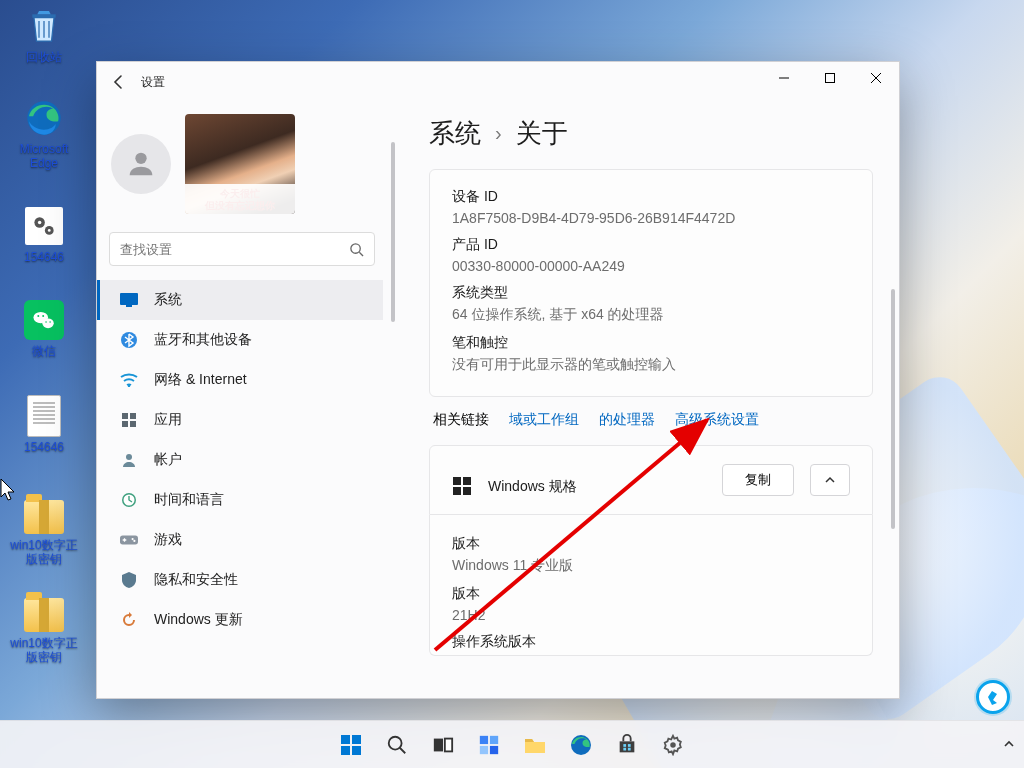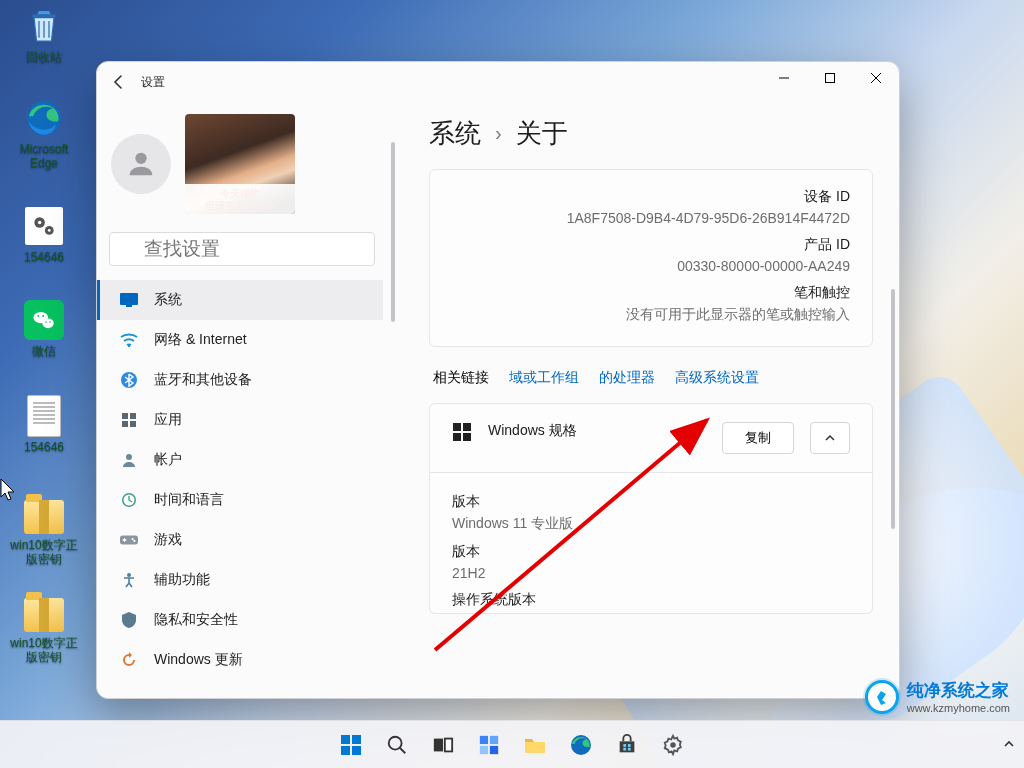--- a/index.html
+++ b/index.html
@@ -2,65 +2,65 @@
 <html><head>
 <meta charset="utf-8">
 <style>
 * { margin:0; padding:0; box-sizing:border-box; font-family:"Segoe UI","Microsoft YaHei",sans-serif; }
 body { width:1024px; height:768px; overflow:hidden; position:relative; background:linear-gradient(135deg,#2a4d8f 0%,#3d6bb5 20%,#7ba8d8 40%,#c8d8ef 55%,#f2efe8 70%,#e8d4a6 90%); }
 .bloom { position:absolute; right:-60px; bottom:-30px; width:560px; height:560px; pointer-events:none; }
 .petal { position:absolute; border-radius:50% 10% 50% 10%; background:radial-gradient(circle at 30% 30%,#fff,#cfe3ff 70%); opacity:.85; }
 .p1{width:340px;height:340px;right:-60px;bottom:-30px;transform:rotate(20deg);}
 .p2{width:260px;height:260px;right:40px;bottom:120px;transform:rotate(-35deg);}
 .p3{width:220px;height:220px;right:220px;bottom:-20px;transform:rotate(60deg);}
-.desk-icon { position:absolute; width:76px; text-align:center; color:#14532d; font-size:12px; text-shadow:0 1px 2px rgba(0,0,0,.6); cursor:default; }
+.desk-icon { position:absolute; width:76px; text-align:center; color:#1d4ed8; font-size:12px; text-shadow:0 1px 2px rgba(0,0,0,.6); cursor:default; }
 .desk-icon .ico { width:40px; height:40px; margin:0 auto 4px; display:flex; align-items:center; justify-content:center; }
 .desk-icon .lbl { line-height:14px; }
 .recycle svg, .edge svg { width:40px; height:40px; }
 .gears { background:#fff; border-radius:2px; width:38px; height:38px; display:flex; align-items:center; justify-content:center; }
 .wechat { width:40px; height:40px; border-radius:6px; background:#07c160; display:flex; align-items:center; justify-content:center; }
 .txtfile { width:34px; height:42px; background:#fff; border:1px solid #bdbdbd; border-radius:2px; position:relative; }
 .txtfile::before { content:""; position:absolute; top:6px; left:5px; right:5px; height:2px; background:#bdbdbd; box-shadow:0 4px 0 #bdbdbd,0 8px 0 #bdbdbd,0 12px 0 #bdbdbd,0 16px 0 #bdbdbd,0 20px 0 #bdbdbd; }
 .zipfolder { width:42px; height:34px; background:linear-gradient(#ffe79e,#f3c14b); border-radius:3px; position:relative; margin-top:6px; }
 .zipfolder::before { content:""; position:absolute; top:-6px; left:2px; width:16px; height:8px; background:#f3c14b; border-radius:2px 2px 0 0; }
 .zipfolder::after { content:""; position:absolute; left:50%; top:0; bottom:0; width:10px; transform:translateX(-50%); background:#d6a836; }
 .cursor { position:absolute; left:0; top:478px; pointer-events:none; z-index:50; }
 
-.win { position:absolute; left:96px; top:61px; width:804px; height:638px; background:#fbfbfc; border:1px solid #d0d0d4; border-radius:12px; box-shadow:0 18px 48px rgba(0,0,0,.35); display:flex; flex-direction:column; overflow:hidden; }
+.win { position:absolute; left:96px; top:61px; width:804px; height:638px; background:#fbfbfc; border:1px solid #d0d0d4; border-radius:0; box-shadow:0 18px 48px rgba(0,0,0,.35); display:flex; flex-direction:column; overflow:hidden; }
 .titlebar { height:40px; display:flex; align-items:center; position:relative; }
 .tb-back { width:36px; height:36px; margin-left:4px; display:flex; align-items:center; justify-content:center; border-radius:4px; color:#5a5a5a; }
 .tb-title { margin-left:4px; font-size:12px; color:#222; }
 .tb-btns { position:absolute; right:0; top:0; display:flex; }
 .tb-btn { width:46px; height:32px; display:flex; align-items:center; justify-content:center; color:#222; }
 .content { flex:1; display:flex; min-height:0; }
 .sidebar { width:290px; padding:6px 0 0 0; display:flex; flex-direction:column; }
 .profile { display:flex; align-items:center; padding:6px 12px 18px 14px; gap:14px; }
 .avatar { width:60px; height:60px; border-radius:50%; background:#e6e6e9; display:flex; align-items:center; justify-content:center; color:#888; }
 .photo { width:110px; height:100px; border-radius:4px; background:linear-gradient(160deg,#6e4733 0%,#3d2a21 40%,#e5b08a 58%,#f0d0b4 68%,#2d2220 90%); position:relative; overflow:hidden; }
 .photo::after{content:"";position:absolute;bottom:0;left:0;right:0;height:30px;background:rgba(255,255,255,.92);}
 .photo .cap{position:absolute;bottom:2px;left:4px;right:4px;font-size:10px;color:#c82a2a;font-weight:700;text-align:center;line-height:12px;}
 .searchbox { margin:0 12px 14px; height:34px; border:1px solid #dcdcdc; border-radius:4px; background:#fff; display:flex; align-items:center; padding:0 10px; }
-.searchbox input { flex:1; border:none; outline:none; font-size:19px; color:#ef4444; background:transparent;margin-left:24px; }
+.searchbox input { flex:1; border:none; outline:none; font-size:13px; color:#ef4444; background:transparent; }
 .nav { flex:1; overflow:auto; padding-right:4px; }
 .nav-item { height:40px; display:flex; align-items:center; padding-left:20px; gap:16px; font-size:14px; color:#222; cursor:default; border-left:3px solid transparent; }
 .nav-item.sel { background:#ededf0; border-left-color:#0067c0; }
 .nav-ico { width:18px; height:18px; display:flex; align-items:center; justify-content:center; }
 .vscroll { width:12px; background:transparent; display:flex; align-items:flex-start; }
 .vthumb { width:4px; margin:40px auto 0; height:180px; background:#c3c3c7; border-radius:2px; }
 .main { flex:1; padding:8px 0 0 30px; display:flex; flex-direction:column; min-width:0; }
 .crumb { font-size:26px; color:#1c1c1c; display:flex; align-items:center; gap:14px; margin:6px 0 18px; }
 .crumb .sep { font-size:20px; color:#7a7a7a; }
 .pane { flex:1; overflow:auto; padding-right:26px; position:relative; }
-.card { border:1px solid #e6e6e8; border-radius:6px; background:#fdfdfd; padding:8px 22px 14px; margin-bottom:22px;text-align:right; }
+.card { border:1px solid #e6e6e8; border-radius:6px; background:#fdfdfd; padding:8px 22px 14px; margin-bottom:14px; }
 .spec-row .lab { font-size:14px; color:#1b1b1b; margin-top:10px; }
 .spec-row .val { font-size:14px; color:#6d6d6d; margin-top:4px; margin-bottom:8px; }
 .links { display:flex; align-items:center; gap:20px; font-size:14px; margin:8px 4px 16px; }
 .links .lead { color:#000000;text-align:right; }
 .links a { color:#0067c0; cursor:pointer; }
-.wcard-head { display:flex; align-items:flex-start; padding:18px 22px; border:1px solid #e6e6e8; border-radius:6px 6px 0 0; background:#fdfdfd; gap:16px; }
+.wcard-head { display:flex; align-items:flex-end; padding:18px 22px; border:1px solid #e6e6e8; border-radius:6px 6px 0 0; background:#fdfdfd; gap:16px; }
 .wcard-head .title { flex:1; font-size:14px; color:#1b1b1b; }
 .copybtn { border:1px solid #d5d5d8; background:#fff; border-radius:4px; padding:6px 22px; font-size:13px; }
 .chev { width:40px; height:32px; display:flex; align-items:center; justify-content:center; border:1px solid #d5d5d8; border-radius:4px; background:#fff; }
 .wcard-body { border:1px solid #e6e6e8; border-top:none; border-radius:0 0 6px 6px; padding:10px 22px 4px; background:#fdfdfd; }
 .pane-scroll { position:absolute; right:0; top:0; bottom:0; width:12px; }
 .pane-thumb { position:absolute; right:4px; top:120px; width:4px; height:240px; background:#c3c3c7; border-radius:2px; }
 .arrow { position:absolute; pointer-events:none; z-index:10; }
 .taskbar { position:absolute; left:0; right:0; bottom:0; height:48px; background:rgba(243,243,246,.92); backdrop-filter:blur(6px); border-top:1px solid rgba(0,0,0,.06); display:flex; align-items:center; justify-content:center; gap:6px; }
 .tb-ico { width:40px; height:40px; display:flex; align-items:center; justify-content:center; border-radius:4px; }
 .tray { position:absolute; right:8px; bottom:4px; height:40px; display:flex; align-items:center; gap:10px; }
@@ -202,35 +202,35 @@
             <span class="nav-ico">
               <svg width="18" height="14" viewBox="0 0 18 14">
                 <rect x="0" y="0" width="18" height="12" rx="1" fill="#0067c0"></rect>
                 <rect x="6" y="12" width="6" height="2" fill="#0067c0"></rect>
               </svg>
             </span>
             <span>系统</span>
           </div>
           <div class="nav-item">
             <span class="nav-ico">
+              <svg width="16" height="16" viewBox="0 0 16 16">
+                <circle cx="8" cy="8" r="8" fill="#2f8ae0"></circle>
+                <path d="M8 2v12l4-3-8-6m0 6l8-6-4-3" stroke="#fff" stroke-width="1.4" fill="none"></path>
+              </svg>
+            </span>
+            <span>蓝牙和其他设备</span>
+          </div>
+          <div class="nav-item">
+            <span class="nav-ico">
               <svg width="18" height="14" viewBox="0 0 18 14">
                 <path d="M1 4a14 14 0 0116 0M4 8a9 9 0 0110 0M7 12a4 4 0 014 0" stroke="#1894d6" stroke-width="2" fill="none"></path>
                 <circle cx="9" cy="13" r="1.2" fill="#1894d6"></circle>
               </svg>
             </span>
             <span>网络 &amp; Internet</span>
-          </div>
-          <div class="nav-item">
-            <span class="nav-ico">
-              <svg width="16" height="16" viewBox="0 0 16 16">
-                <circle cx="8" cy="8" r="8" fill="#2f8ae0"></circle>
-                <path d="M8 2v12l4-3-8-6m0 6l8-6-4-3" stroke="#fff" stroke-width="1.4" fill="none"></path>
-              </svg>
-            </span>
-            <span>蓝牙和其他设备</span>
           </div>
           <div class="nav-item">
             <span class="nav-ico">
               <svg width="16" height="16" viewBox="0 0 16 16">
                 <rect x="1" y="1" width="6" height="6" fill="#5b6770"></rect>
                 <rect x="9" y="1" width="6" height="6" fill="#5b6770"></rect>
                 <rect x="1" y="9" width="6" height="6" fill="#5b6770"></rect>
                 <rect x="9" y="9" width="6" height="6" fill="#5b6770"></rect>
               </svg>
             </span>
@@ -261,29 +261,20 @@
                 <path d="M3 2h14a3 3 0 013 3v4a3 3 0 01-3 3H3a3 3 0 01-3-3V5a3 3 0 013-3z" fill="#8b95a0"></path>
                 <circle cx="14" cy="6" r="1.2" fill="#fff"></circle>
                 <circle cx="16" cy="8" r="1.2" fill="#fff"></circle>
                 <path d="M5 5v4M3 7h4" stroke="#fff" stroke-width="1.4"></path>
               </svg>
             </span>
             <span>游戏</span>
           </div>
           <div class="nav-item">
             <span class="nav-ico">
-              <svg width="16" height="16" viewBox="0 0 16 16">
-                <circle cx="8" cy="3" r="2" fill="#4a7fa8"></circle>
-                <path d="M3 6h10M8 6v5l-3 4m3-4l3 4" stroke="#4a7fa8" stroke-width="1.6" fill="none"></path>
-              </svg>
-            </span>
-            <span>辅助功能</span>
-          </div>
-          <div class="nav-item">
-            <span class="nav-ico">
               <svg width="14" height="16" viewBox="0 0 14 16">
                 <path d="M7 0l7 3v5c0 4-3 7-7 8-4-1-7-4-7-8V3z" fill="#5a7a8f"></path>
               </svg>
             </span>
             <span>隐私和安全性</span>
           </div>
           <div class="nav-item">
             <span class="nav-ico">
               <svg width="16" height="16" viewBox="0 0 16 16">
                 <path d="M8 2a6 6 0 106 6h-2a4 4 0 11-4-4V2z" fill="#d87a3a"></path>
@@ -305,20 +296,24 @@
       </div>
       <div class="pane">
         <div class="card">
           <div class="spec-row">
               <div class="lab">设备 ID</div>
               <div class="val">1A8F7508-D9B4-4D79-95D6-26B914F4472D</div>
             </div>
           <div class="spec-row">
               <div class="lab">产品 ID</div>
               <div class="val">00330-80000-00000-AA249</div>
+            </div>
+          <div class="spec-row">
+              <div class="lab">系统类型</div>
+              <div class="val">64 位操作系统, 基于 x64 的处理器</div>
             </div>
           <div class="spec-row">
               <div class="lab">笔和触控</div>
               <div class="val">没有可用于此显示器的笔或触控输入</div>
             </div>
         </div>
         <div class="links">
           <span class="lead">相关链接</span>
           <a>域或工作组</a>
           <a>的处理器</a>
@@ -368,24 +363,20 @@
     <line x1="10" y1="240" x2="282" y2="10" stroke="#e40000" stroke-width="4" marker-end="url(#ah)"></line>
   </svg>
 </div>
 
 <div class="watermark">
   <div class="ring">
       <svg width="16" height="16" viewBox="0 0 16 16">
         <path d="M3 8l4-6 5 3-4 6 4 3-5 2z" fill="#0aa3ec"></path>
       </svg>
     </div>
-  <div>
-    <div style="font-size:17px">纯净系统之家</div>
-    <div style="font-size:11px;color:#555;font-weight:400">www.kzmyhome.com</div>
-  </div>
 </div>
 
 <div class="taskbar">
   <div class="tb-ico">
       <svg width="24" height="24" viewBox="0 0 24 24">
         <rect x="2" y="2" width="9" height="9" fill="#0078d4"></rect>
         <rect x="13" y="2" width="9" height="9" fill="#0078d4"></rect>
         <rect x="2" y="13" width="9" height="9" fill="#0078d4"></rect>
         <rect x="13" y="13" width="9" height="9" fill="#0078d4"></rect>
       </svg>

